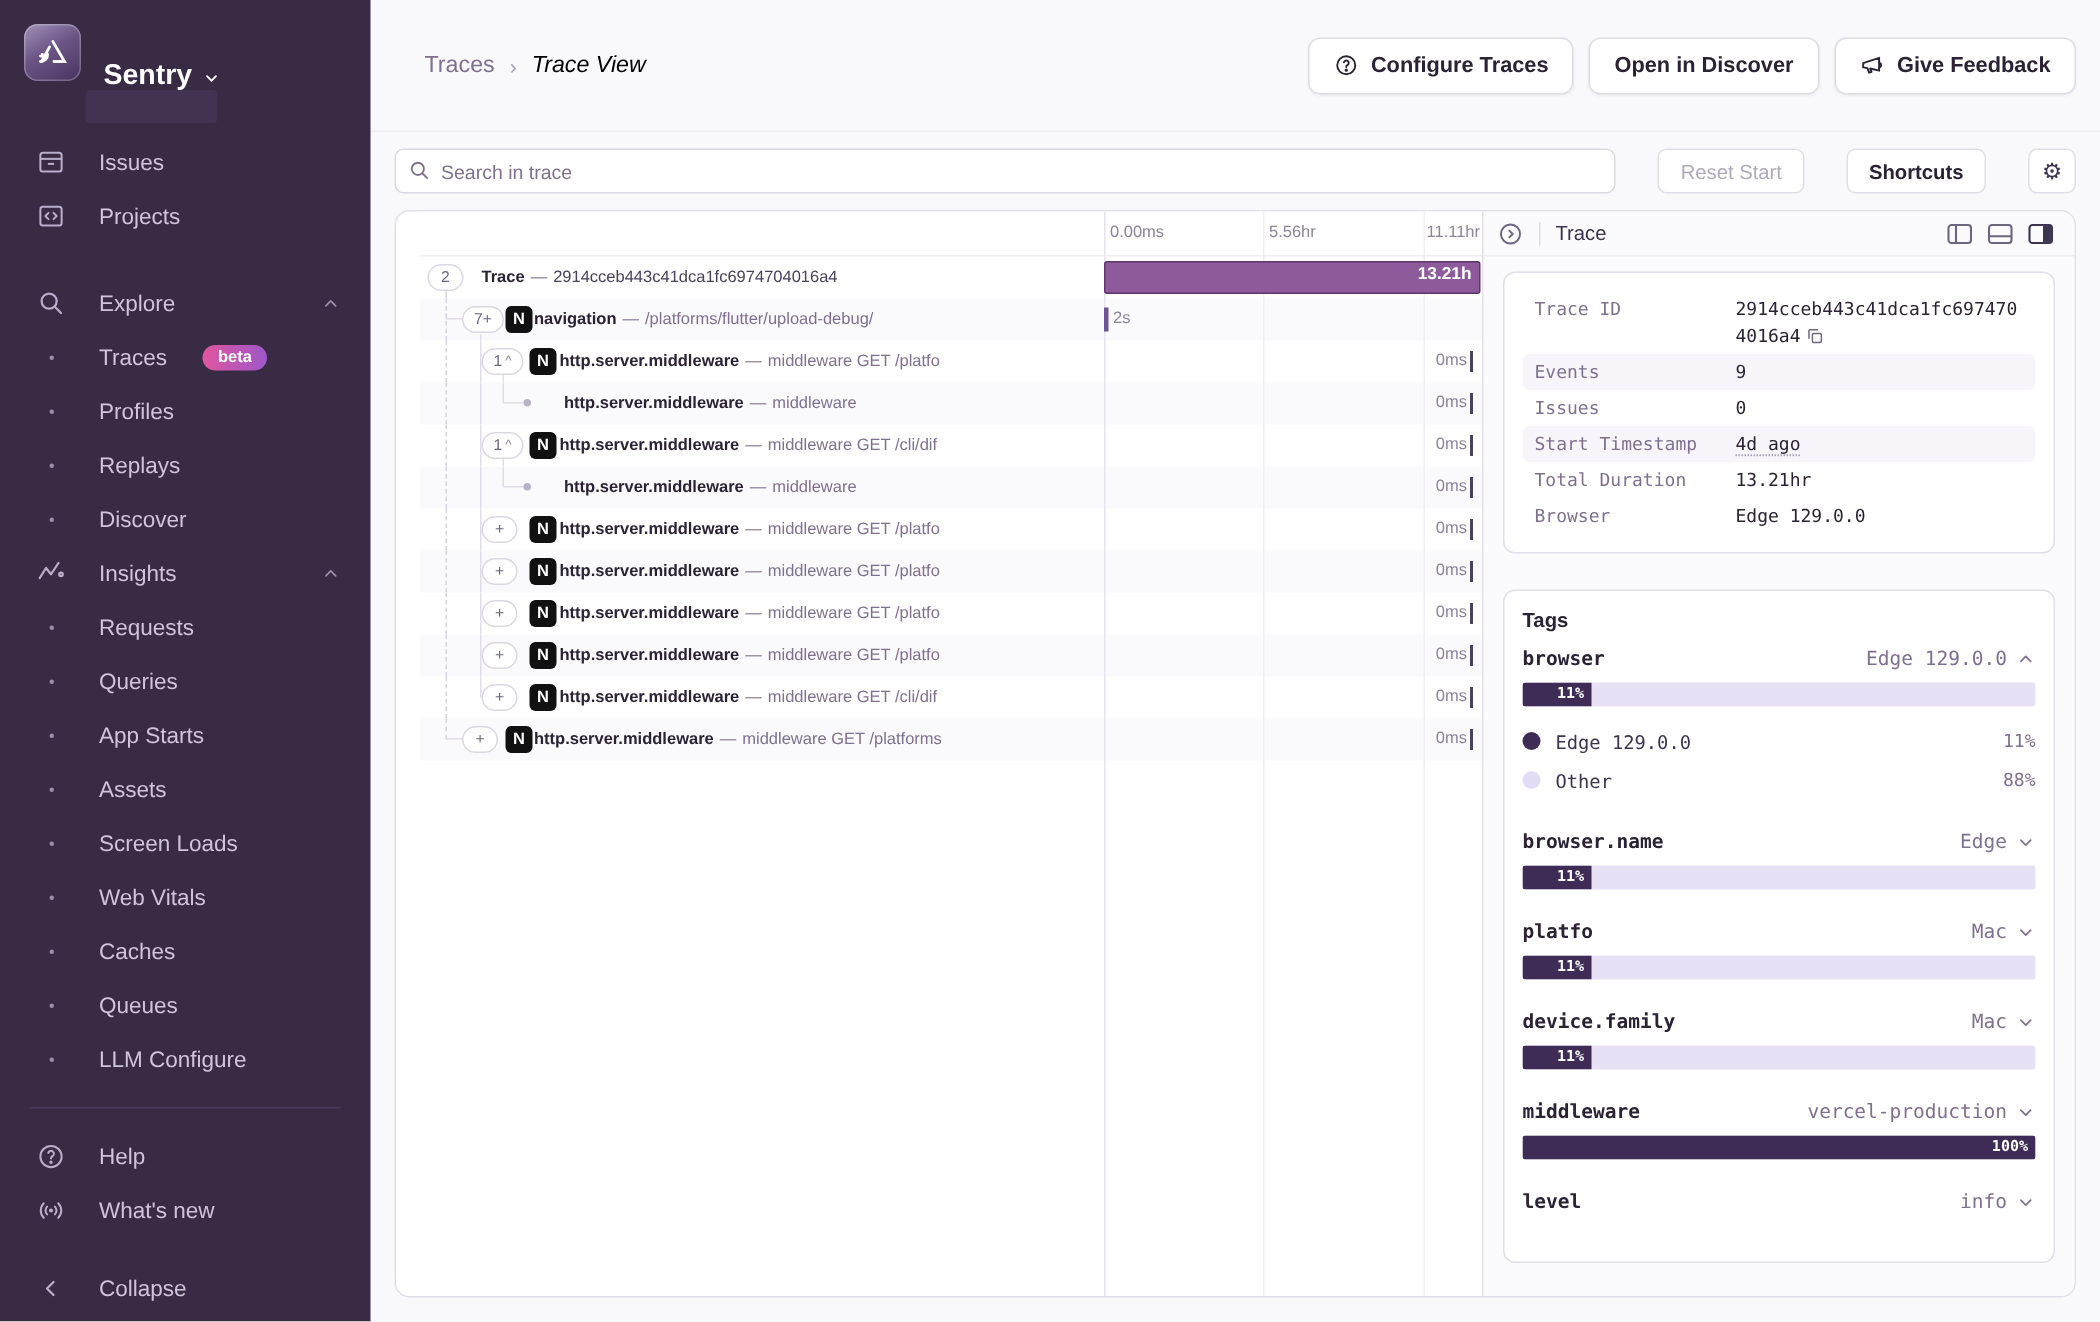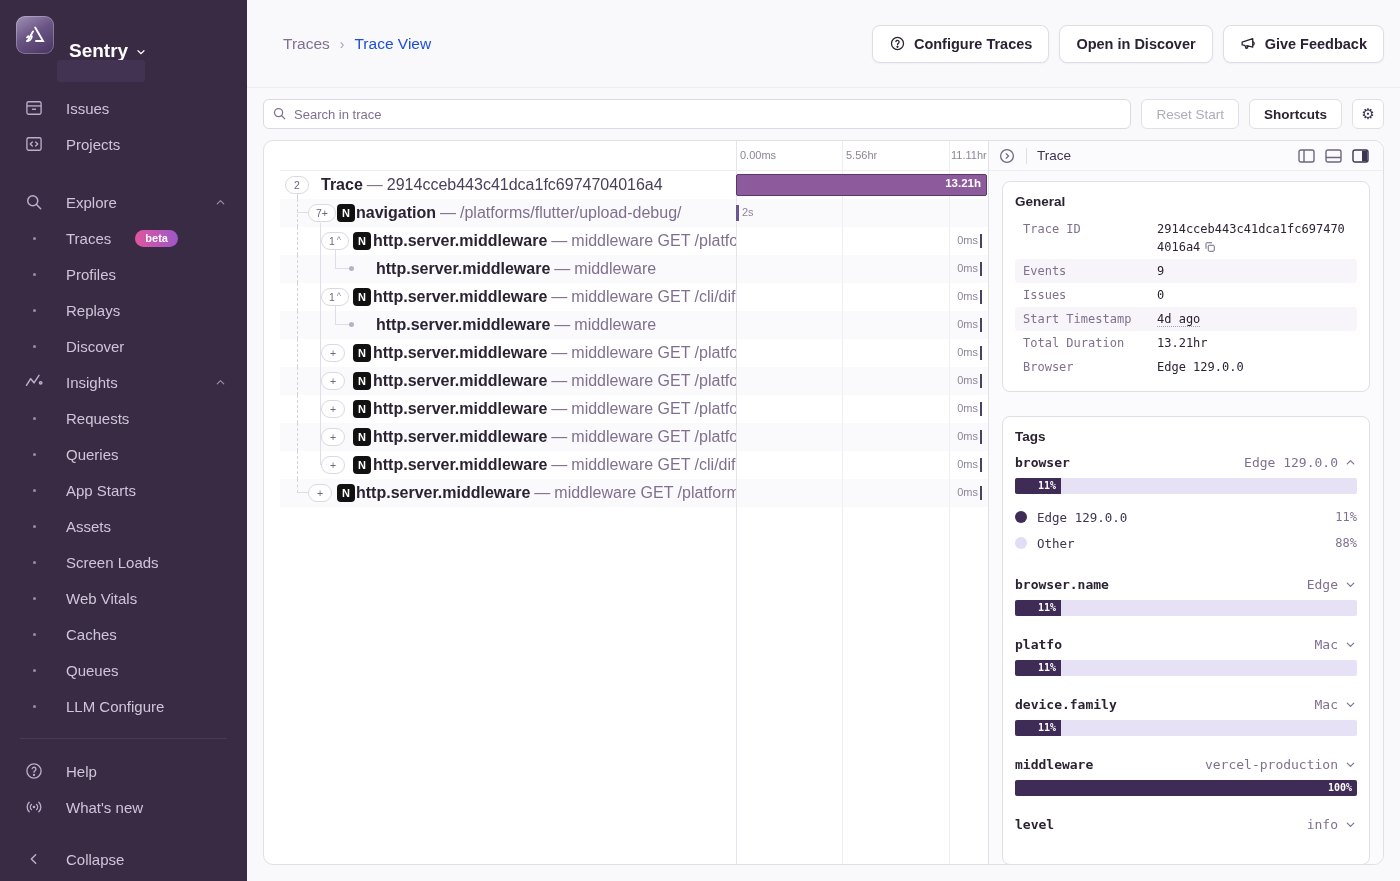--- a/index.html
+++ b/index.html
@@ -22,26 +22,26 @@
   .sdivider { border-top:1px solid #4a3a5a; margin:14px 20px; }
   .gap22 { height:22px; }
   .collapse-item { margin-top:16px; }
 
   
   .main { flex:1; display:flex; flex-direction:column; min-width:0; }
   .page-header { height:88px; padding:0 16px 0 36px; display:flex; align-items:center; justify-content:space-between; border-bottom:1px solid #efecf2; }
   .crumbs { display:flex; align-items:center; gap:10px; font-size:15.5px; }
   .crumb-link { color:#80708f; cursor:pointer; }
   .crumb-sep { color:#a79fb5; font-size:14px; }
-  .crumb-current { color:#1d4ed8; }
+  .crumb-current { color:#000000;font-style:italic; }
   .hactions { display:flex; gap:10px; }
   .hbtn { height:38px; padding:0 16px; background:#fff; border:1px solid #e0dce6; border-radius:8px; font-size:14.5px; font-weight:700; color:#2b2233; display:flex; align-items:center; gap:8px; cursor:pointer; box-shadow:0 1px 2px rgba(43,34,51,.05); font-family:inherit; }
   .hbtn .bicon { display:flex; color:#2b2233; }
 
-  .toolbar { display:flex; gap:10px; margin:11px 16px 0; height:30px; }
+  .toolbar { display:flex; gap:28px; margin:11px 16px 0; height:30px; }
   .search-wrap { flex:1; position:relative; }
   .search-wrap input { width:100%; height:30px; border:1px solid #dcd8e4; border-radius:6px; padding:0 10px 0 30px; font-size:13px; color:#2b2233; background:#fff; outline:none; font-family:inherit; }
   .search-wrap input::placeholder { color:#80708f; }
   .search-wrap .sw-icon { position:absolute; left:9px; top:7px; color:#80708f; }
   .tbtn { height:30px; padding:0 14px; background:#fff; border:1px solid #e2dee8; border-radius:6px; font-size:13.5px; display:flex; align-items:center; cursor:pointer; font-family:inherit; }
   .tbtn.reset { color:#b0aabd; }
   .tbtn.shortcuts { color:#2b2233; font-weight:700; }
   .tbtn.gear { width:32px; padding:0; justify-content:center; color:#3d3450; font-size:15px; }
 
   
@@ -58,21 +58,21 @@
   .tree-cell { position:absolute; left:0; top:0; width:456px; height:28px; overflow:hidden; }
   .time-cell { position:absolute; left:456px; top:0; right:0; height:28px; }
   .conn { position:absolute; z-index:1; }
   .conn.vd { width:0; border-left:1px dashed #d6d0df; }
   .conn.vs { width:1px; background:#e1dce8; }
   .conn.hs { height:1px; background:#e1dce8; }
   .conn.dot { width:5px; height:5px; border-radius:50%; background:#b9b1c7; }
   .badge { position:absolute; top:5px; z-index:3; min-width:24px; height:18px; padding:0 7px; background:#fff; border:1px solid #dcd8e3; border-radius:9px; font-size:10.5px; color:#6e6681; display:flex; align-items:center; justify-content:center; gap:2px; cursor:pointer; }
   .badge .caret { font-size:9px; margin-top:-2px; color:#8d8499; }
   .nicon { position:absolute; top:5px; z-index:3; width:18px; height:18px; border-radius:4px; background:#111; color:#fff; font-size:11px; font-weight:700; display:flex; align-items:center; justify-content:center; }
-  .ttext { position:relative; z-index:3; line-height:28px; white-space:nowrap; font-size:16px; }
+  .ttext { position:relative; z-index:3; line-height:28px; white-space:nowrap; font-size:11px; }
   .ttext .op { font-weight:700; color:#2b2233; }
   .ttext .op.root-op { color:#2b2233; }
   .ttext .sep { color:#80708f; margin:0 4px; }
   .ttext .desc { color:#80708f; }
   .ttext .desc.root-desc { color:#49415a; }
   .trace-bar { position:absolute; left:0; right:1px; top:3px; bottom:3px; z-index:3; background:var(--trace-bar,#8d5a9c); border:1px solid #5c3868; border-radius:2px; }
   .trace-bar span { position:absolute; right:5px; top:2px; font-size:11.5px; font-weight:700; color:#fff; }
   .dur { position:absolute; top:7px; font-size:11px; color:#8d8499; z-index:3; }
   .dur.right { right:10px; }
   .dur.left { left:6px; }
@@ -556,21 +556,20 @@
             <span style="color:#3d3450">
               <svg width="17" height="14" viewBox="0 0 17 14" fill="none" stroke="currentColor" stroke-width="1.4">
                   <rect x="1" y="1" width="15" height="12" rx="2"></rect>
                   <rect x="10" y="1.7" width="5.3" height="10.6" fill="currentColor" stroke="none"></rect>
                 </svg>
             </span>
           </span>
         </div>
         <div class="drawer-body">
           <div class="card gcard">
-            <div class="card-title">General</div>
             <div id="general-rows">
                 <div class="grow">
                   <span class="gkey">Trace ID</span>
                   <span class="gval"><span>2914cceb443c41dca1fc6974704016a4</span><span class="copy-btn">
                       <svg width="12" height="12" viewBox="0 0 24 24" fill="none" stroke="currentColor" stroke-width="2">
                         <rect x="8.5" y="8.5" width="12" height="12" rx="2"></rect>
                         <path d="M4 15.5V5a1.5 1.5 0 0 1 1.5-1.5H16"></path>
                       </svg>
                     </span></span>
                 </div>

